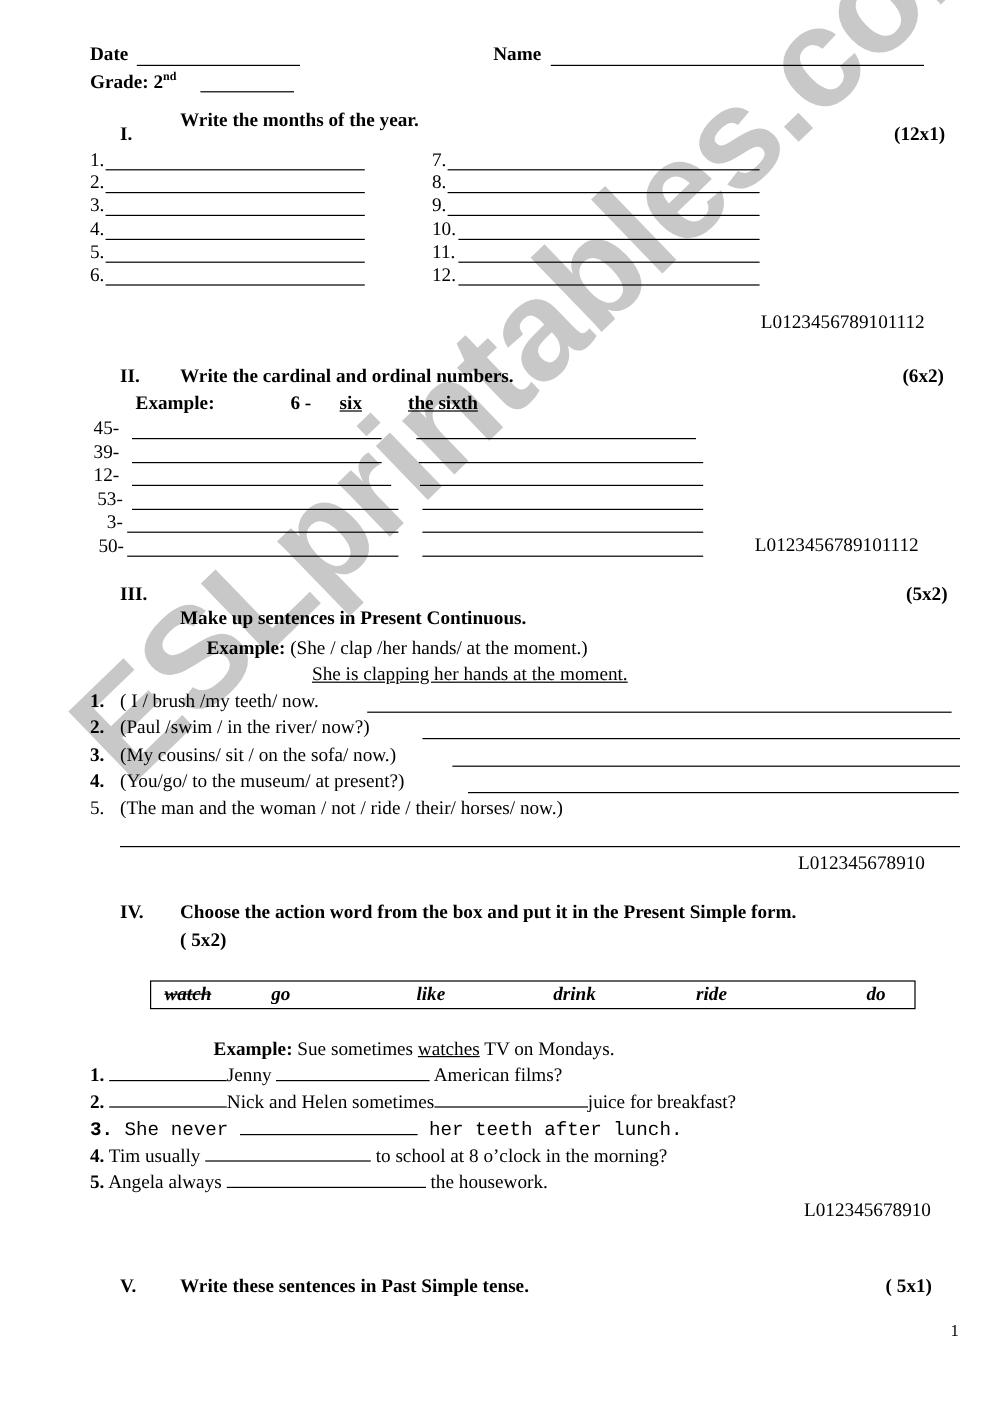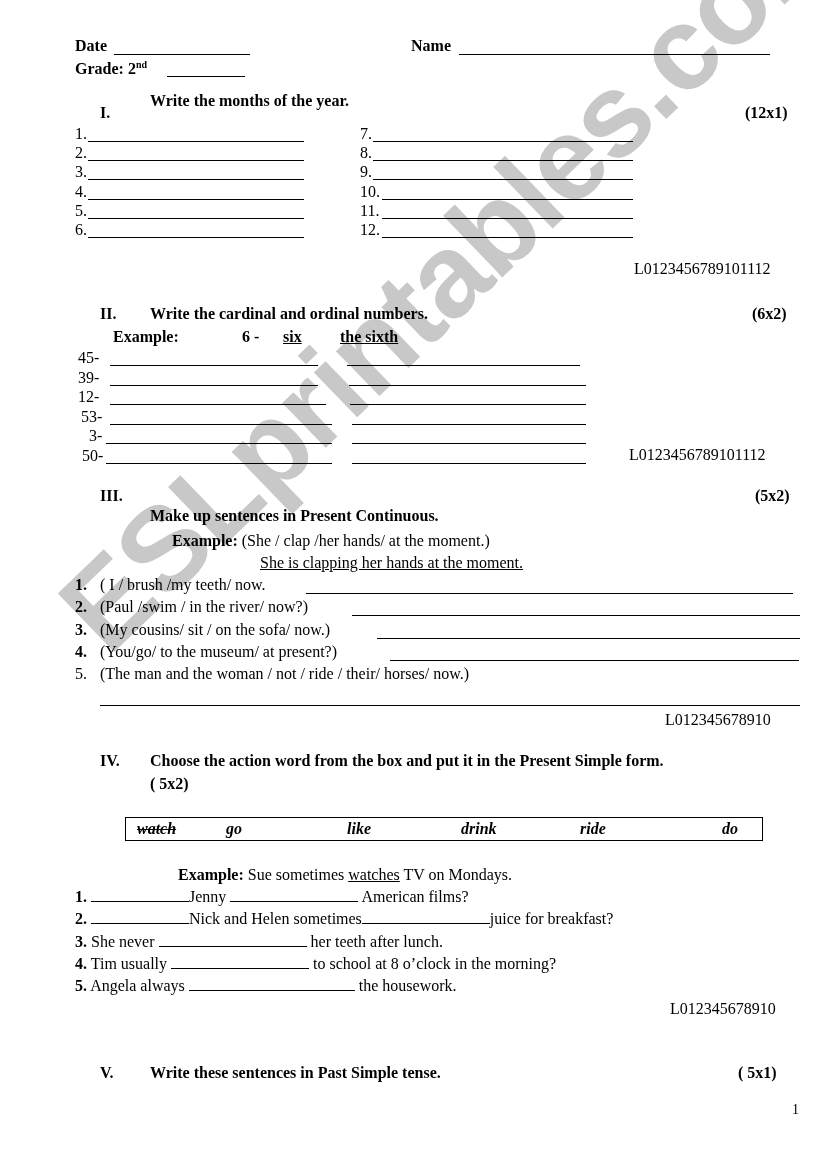--- a/index.html
+++ b/index.html
@@ -155,21 +155,21 @@
   <div class="abs" style="left:75px;top:888px;">
     <b>1.</b>
     <span style="display:inline-block;width:98px;border-bottom:1px solid #000;"></span><span>Jenny</span>
     <span style="display:inline-block;width:128px;border-bottom:1px solid #000;"></span>
     <span>American films?</span>
   </div>
   <div class="abs" style="left:75px;top:910px;">
     <b>2.</b>
     <span style="display:inline-block;width:98px;border-bottom:1px solid #000;"></span><span>Nick and Helen sometimes</span><span style="display:inline-block;width:128px;border-bottom:1px solid #000;"></span><span>juice for breakfast?</span>
   </div>
-  <div class="abs" style="left:75px;top:933px;">
+  <div class="abs" style="left:75px;top:933px;font-family:Liberation Mono, monospace;">
     <b>3.</b>
     <span>She never</span>
     <span style="display:inline-block;width:148px;border-bottom:1px solid #000;"></span>
     <span>her teeth after lunch.</span>
   </div>
   <div class="abs" style="left:75px;top:955px;">
     <b>4.</b>
     <span>Tim usually</span>
     <span style="display:inline-block;width:138px;border-bottom:1px solid #000;"></span>
     <span>to school at 8 o’clock in the morning?</span>

